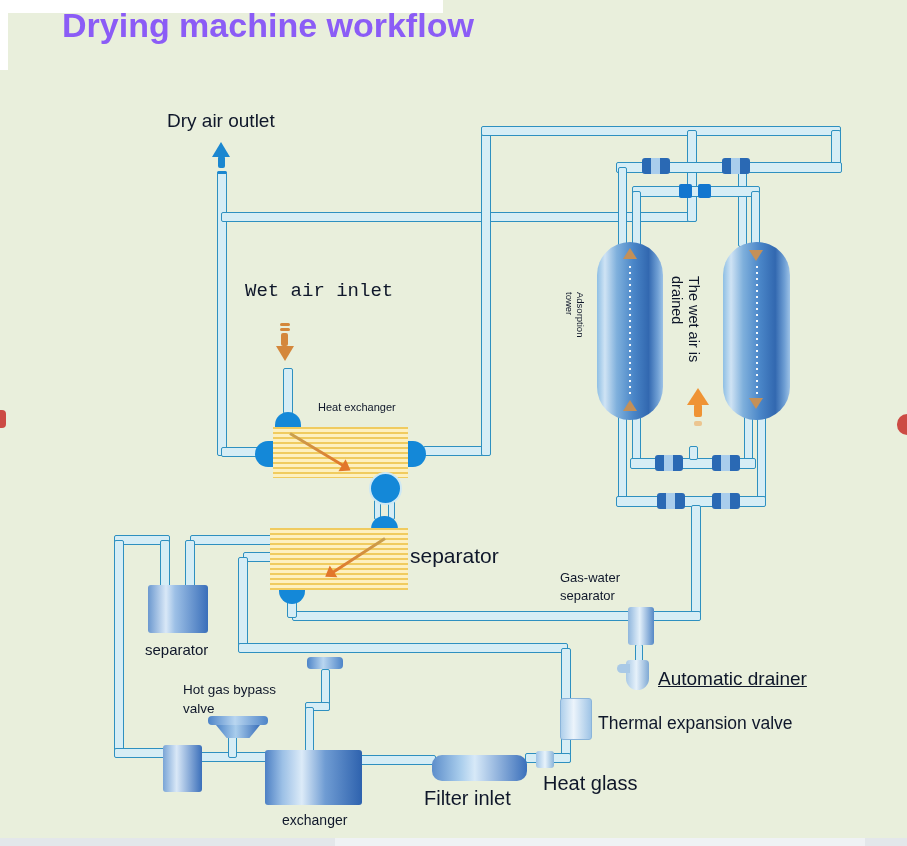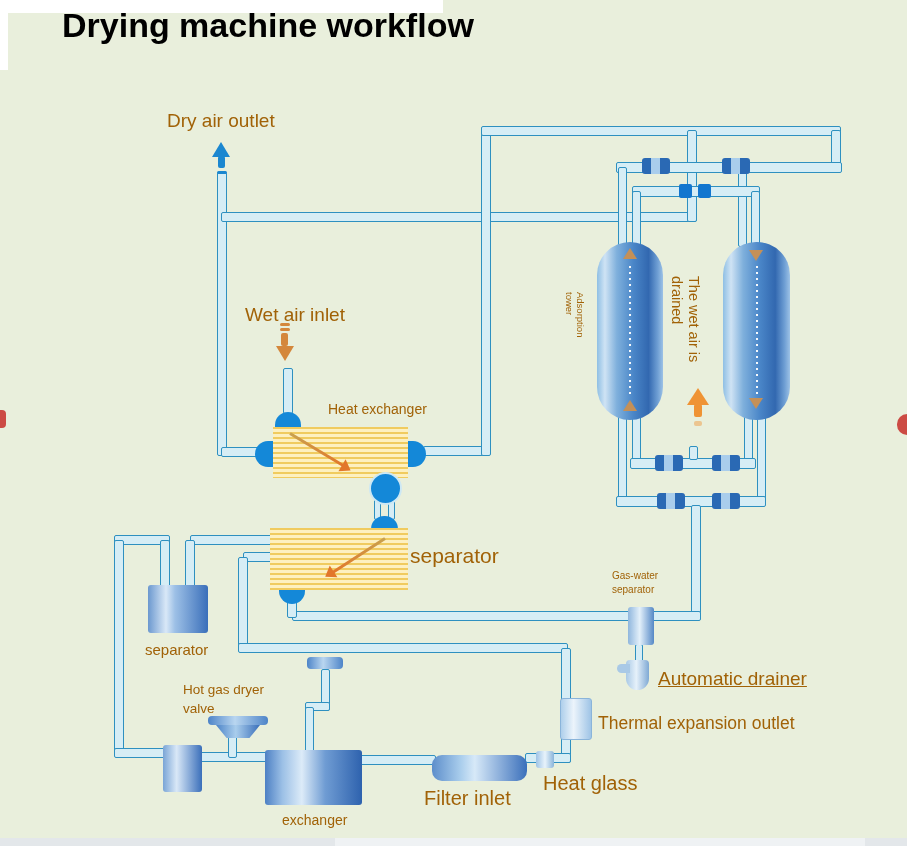--- a/index.html
+++ b/index.html
@@ -1,18 +1,18 @@
 <!DOCTYPE html>
 <html><head>
 <meta charset="utf-8">
 <style>
   html,body{margin:0;padding:0;background:#dfe3e0;}
   #stage{position:relative;width:907px;height:846px;background:#e9efdc;overflow:hidden;
          font-family:"Liberation Sans",sans-serif;}
-  .lbl{position:absolute;color:#a16207;line-height:1.15;}
+  .lbl{position:absolute;color:#0f172a;line-height:1.15;}
   .vtext{writing-mode:vertical-rl;}
   
   .ph,.pv{position:absolute;background:#d6edf5;border:1.5px solid #2e90c0;box-sizing:border-box;border-radius:2px;}
   .thin{border-width:1px;}
   
   .comp{position:absolute;box-sizing:border-box;}
   .stripes{background:repeating-linear-gradient(180deg,#f0cb5f 0 2px,#fdf0c0 2px 5px);}
   .cylv{border-radius:3px;}
   .bump{position:absolute;background:#1488d8;}
   .bump-up{border-radius:13px 13px 0 0;}
@@ -38,21 +38,21 @@
 
 <div id="stage">
 
   <div style="position:absolute;left:0;top:0;width:443px;height:13px;background:#ffffff;"></div>
   <div style="position:absolute;left:0;top:0;width:8px;height:70px;background:#ffffff;"></div>
   <div style="position:absolute;left:0;top:838px;width:907px;height:8px;background:#e3e7ea;"></div>
   <div style="position:absolute;left:335px;top:838px;width:530px;height:8px;background:#eff2f4;"></div>
   <div style="position:absolute;left:0;top:410px;width:6px;height:18px;background:#cc4b44;border-radius:0 4px 4px 0;"></div>
   <div style="position:absolute;left:897px;top:414px;width:10px;height:21px;background:#cc4b44;border-radius:11px 0 0 11px;"></div>
 
-  <div class="lbl" style="left:62px;top:6px;font-size:34px;font-weight:600;color:#000000;">Drying machine workflow</div>
+  <div class="lbl" style="left:62px;top:6px;font-size:34px;font-weight:600;color:#8b5cf6;">Drying machine workflow</div>
 
   <div class="pv" style="left:217px;top:172px;width:10px;height:284px;"></div>
   <div class="ph" style="left:221px;top:447px;width:42px;height:10px;"></div>
 
   <div class="ph" style="left:221px;top:212px;width:476px;height:10px;"></div>
 
   <div class="ph" style="left:423px;top:446px;width:64px;height:10px;"></div>
   <div class="pv" style="left:481px;top:130px;width:10px;height:326px;"></div>
 
   <div class="ph" style="left:481px;top:126px;width:360px;height:10px;"></div>
@@ -163,27 +163,27 @@
   <div class="dash" style="left:280px;top:323px;width:10px;height:3px;background:#d4873b;"></div>
   <div class="dash" style="left:280px;top:328px;width:10px;height:3px;background:#d4873b;"></div>
   <div class="dash" style="left:281px;top:333px;width:7px;height:13px;background:#d4873b;"></div>
   <div class="tri" style="left:276px;top:346px;border-left:9px solid transparent;border-right:9px solid transparent;border-top:15px solid #d4873b;"></div>
 
   <div class="tri" style="left:687px;top:388px;border-left:11px solid transparent;border-right:11px solid transparent;border-bottom:17px solid #ef9334;"></div>
   <div class="dash" style="left:694px;top:404px;width:8px;height:13px;background:#ef9334;"></div>
   <div class="dash" style="left:694px;top:421px;width:8px;height:5px;background:rgba(239,147,52,.45);"></div>
 
   <div class="lbl" style="left:167px;top:110px;font-size:19px;">Dry air outlet</div>
-  <div class="lbl" style="left:245px;top:304px;font-size:19px;">Wet air inlet</div>
-  <div class="lbl" style="left:328px;top:401px;font-size:14px;">Heat exchanger</div>
+  <div class="lbl" style="left:245px;top:281px;font-size:19px;font-family:Liberation Mono, monospace;">Wet air inlet</div>
+  <div class="lbl" style="left:318px;top:401px;font-size:11px;">Heat exchanger</div>
   <div class="lbl" style="left:410px;top:544px;font-size:21px;">separator</div>
   <div class="lbl" style="left:145px;top:641px;font-size:15px;">separator</div>
-  <div class="lbl" style="left:183px;top:681px;width:96px;font-size:13.5px;line-height:1.4;">Hot gas dryer valve</div>
+  <div class="lbl" style="left:183px;top:681px;width:96px;font-size:13.5px;line-height:1.4;">Hot gas bypass valve</div>
   <div class="lbl" style="left:282px;top:812px;font-size:14px;">exchanger</div>
   <div class="lbl" style="left:424px;top:787px;font-size:20px;">Filter inlet</div>
   <div class="lbl" style="left:543px;top:772px;font-size:20px;">Heat glass</div>
-  <div class="lbl" style="left:598px;top:713px;font-size:17.5px;">Thermal expansion outlet</div>
+  <div class="lbl" style="left:598px;top:713px;font-size:17.5px;">Thermal expansion valve</div>
   <div class="lbl" style="left:658px;top:668px;font-size:19px;text-decoration:underline;">Automatic drainer</div>
-  <div class="lbl" style="left:612px;top:569px;width:72px;font-size:10px;line-height:1.35;">Gas-water separator</div>
+  <div class="lbl" style="left:560px;top:569px;width:72px;font-size:13px;line-height:1.35;">Gas-water separator</div>
   <div class="lbl vtext" style="left:564px;top:292px;height:64px;font-size:9.5px;line-height:11px;">Adsorption tower</div>
   <div class="lbl vtext" style="left:668px;top:276px;height:122px;font-size:14.5px;line-height:17px;">The wet air is drained</div>
 
 </div>
 
 </body></html>

